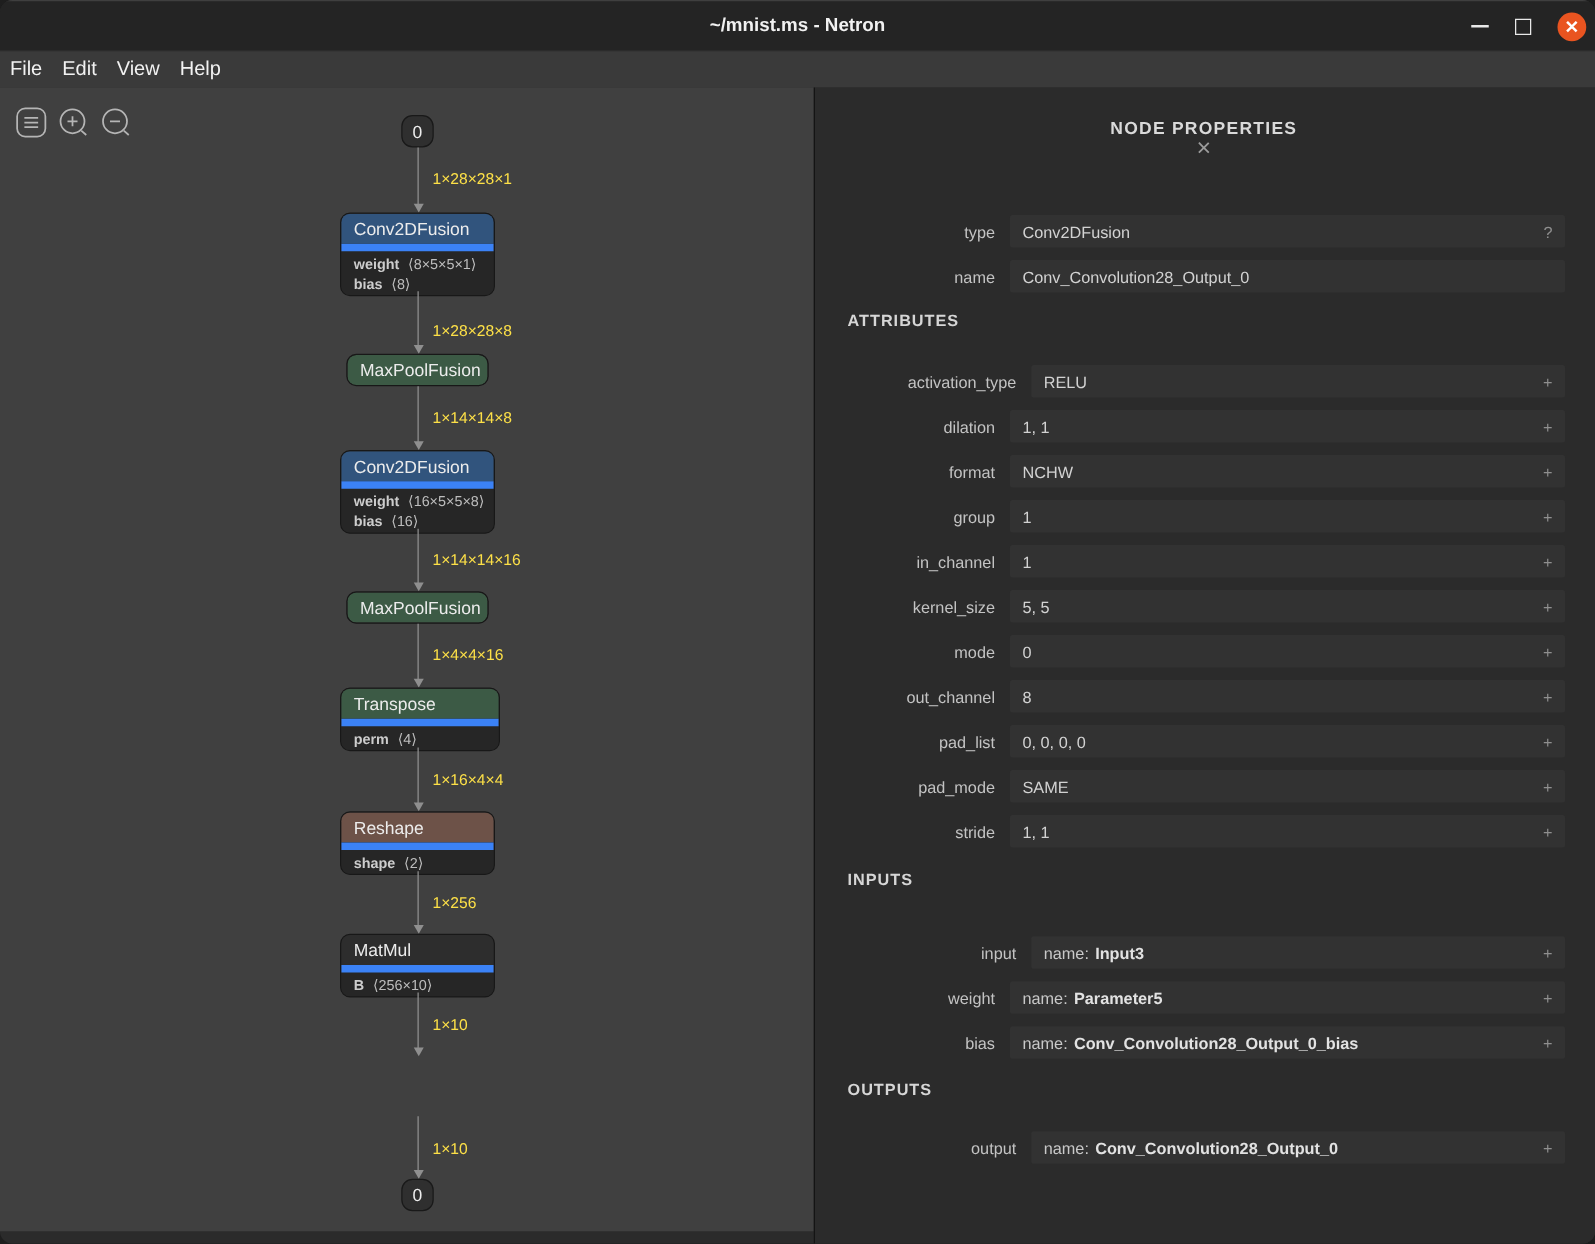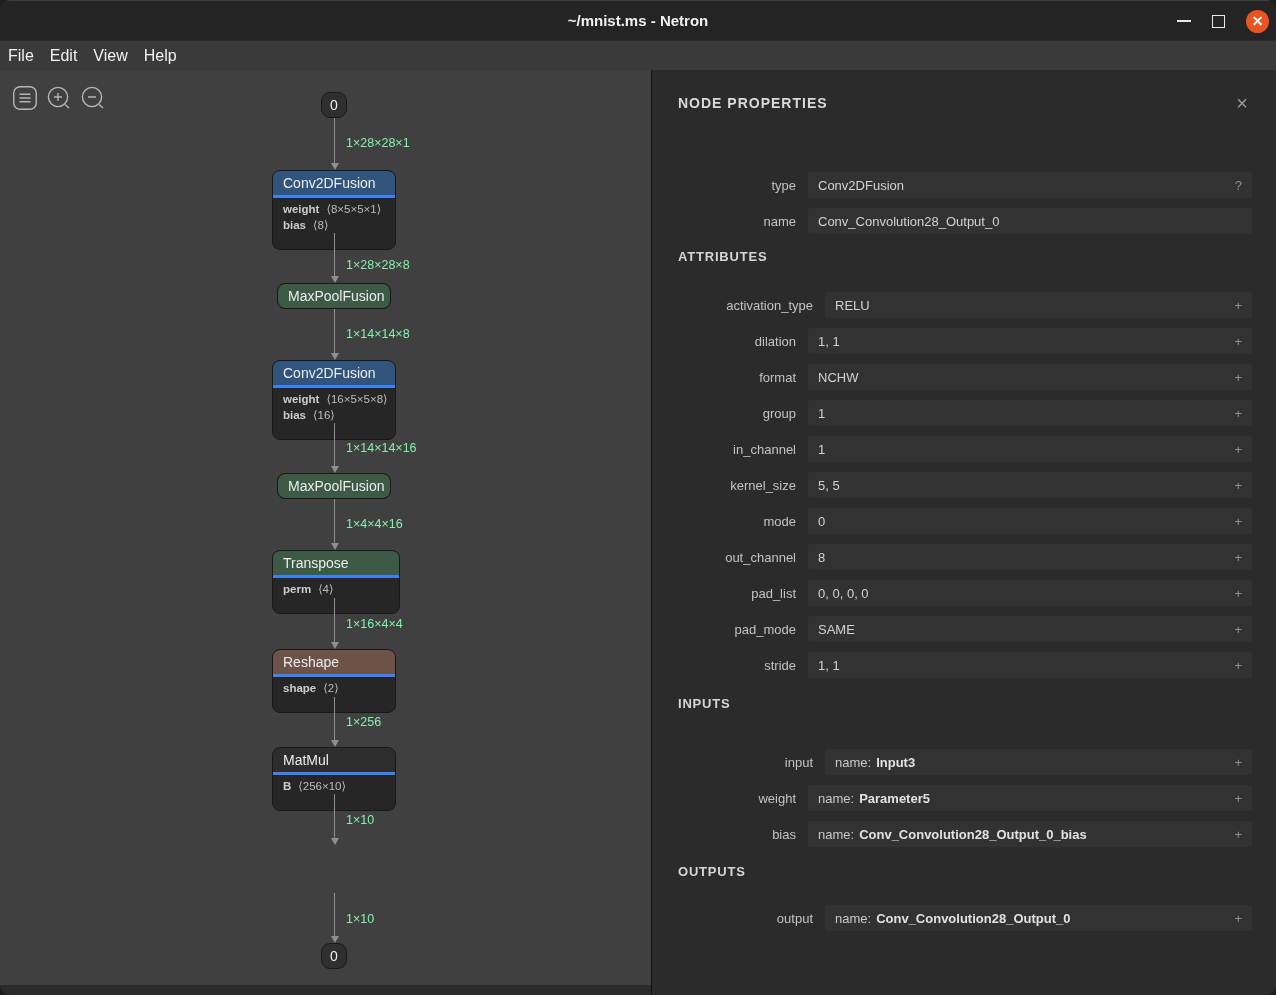--- a/index.html
+++ b/index.html
@@ -54,43 +54,43 @@
     overflow:hidden; background:#262626;
   }
   .node-header {
     height:24px; line-height:24px; padding:0 10px;
     color:#ececec; font-size:14px; white-space:nowrap;
   }
   .hdr-blue  { background:var(--node-header-blue,#31547d); }
   .hdr-green { background:var(--node-header-green,#3c5a45); }
   .hdr-brown { background:var(--node-header-brown,#6d5248); }
   .hdr-dark  { background:var(--node-header-dark,#2d2d2d); }
-  .node-body { background:#262626; border-top:3px solid #3b82f6; padding:3px 10px 16px; }
+  .node-body { background:#262626; border-top:6px solid #3b82f6; padding:3px 10px 0; }
   .node-row { font-size:11.5px; line-height:16px; color:#bdbdbd; white-space:nowrap; }
   .node-row b { color:#cdcdcd; margin-right:7px; font-weight:bold; }
   .node.single .node-header { border-radius:7px; }
   .io-node {
     position:absolute; width:26px; height:26px; border-radius:9px;
     background:#2f2f2f; border:1.5px solid #191919;
     display:flex; align-items:center; justify-content:center;
     color:#ededed; font-size:14px;
   }
   
   .edge { position:absolute; left:333px; width:3px; }
   .edge .line { position:absolute; left:1px; top:0; bottom:6px; width:1px; background:var(--edge,#8f8f8f); }
   .edge .arrow {
     position:absolute; bottom:0; left:-2.5px; width:0; height:0;
     border-left:4px solid transparent; border-right:4px solid transparent;
     border-top:7px solid var(--edge,#8f8f8f);
   }
-  .edge-label { position:absolute; left:346px; color:#86efac; font-size:12.5px; white-space:nowrap; }
+  .edge-label { position:absolute; left:346px; color:#fde047; font-size:12.5px; white-space:nowrap; }
   
   .panel-header {
     margin:24px 28px 0 26px; height:18px;
-    display:flex; align-items:center; justify-content:space-between;
+    display:flex; align-items:center; justify-content:space-between;flex-direction:column;
   }
   .panel-title { color:#dadada; font-weight:bold; font-size:14px; letter-spacing:1px; }
   .panel-close { color:#9c9c9c; font-size:20px; line-height:18px; }
   .psection {
     margin-left:26px; height:16px;
     color:#d6d6d6; font-weight:bold; font-size:13px; letter-spacing:0.8px;
   }
   .sec-attributes { margin-top:15px; }
   .sec-inputs    { margin-top:18px; }
   .sec-outputs   { margin-top:17px; }

